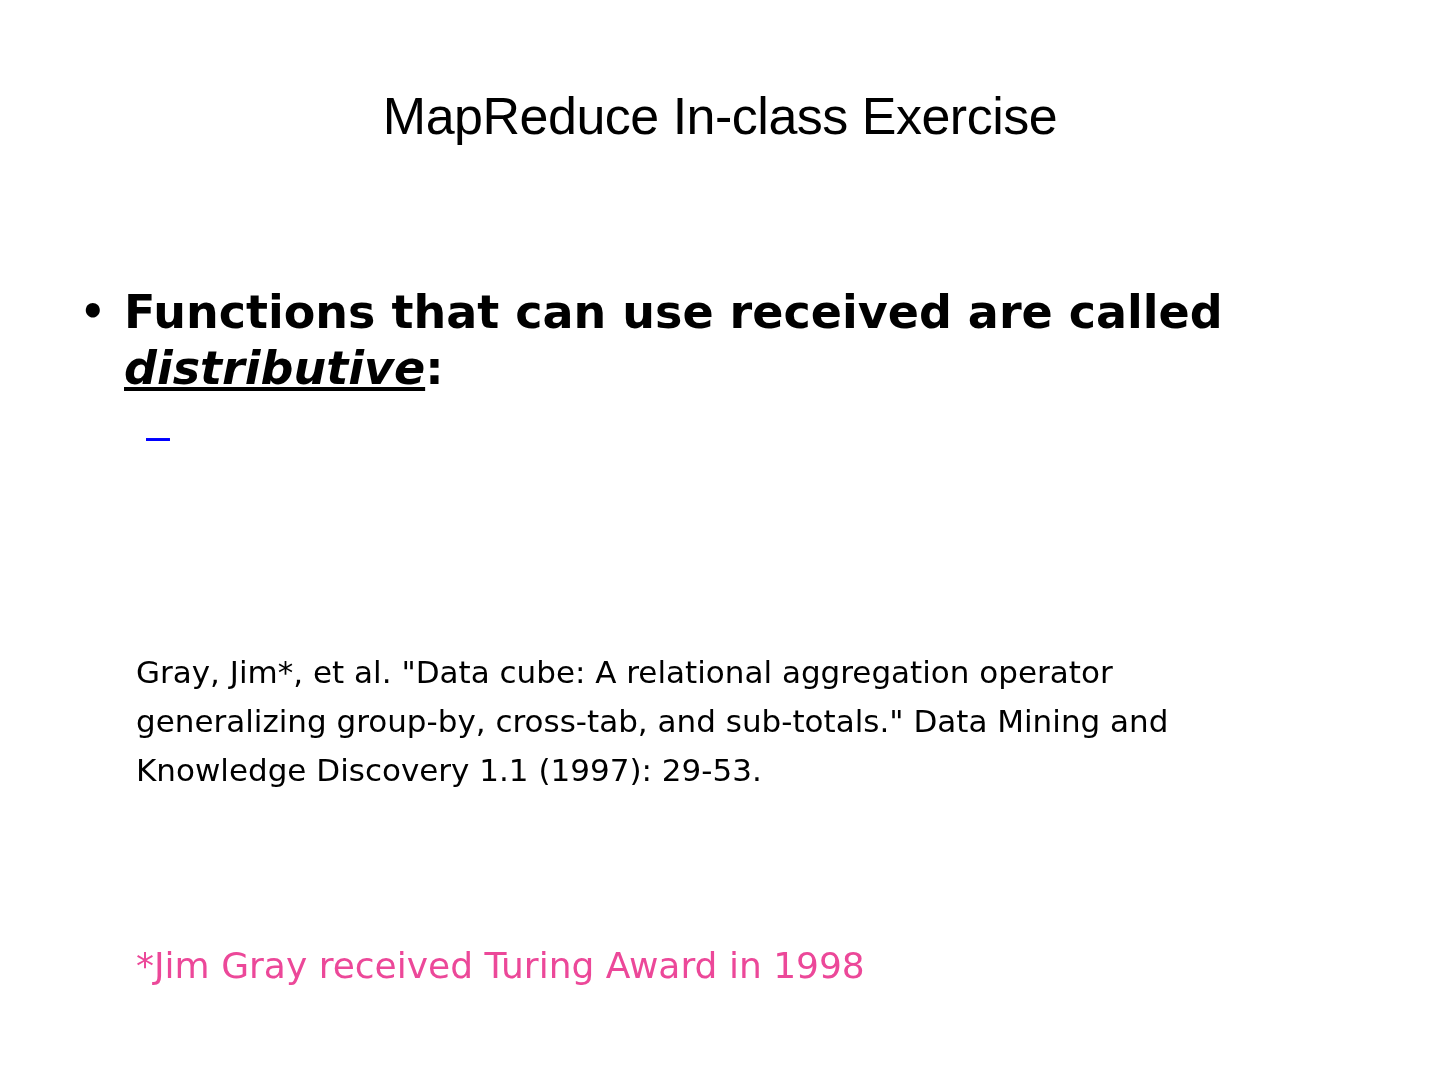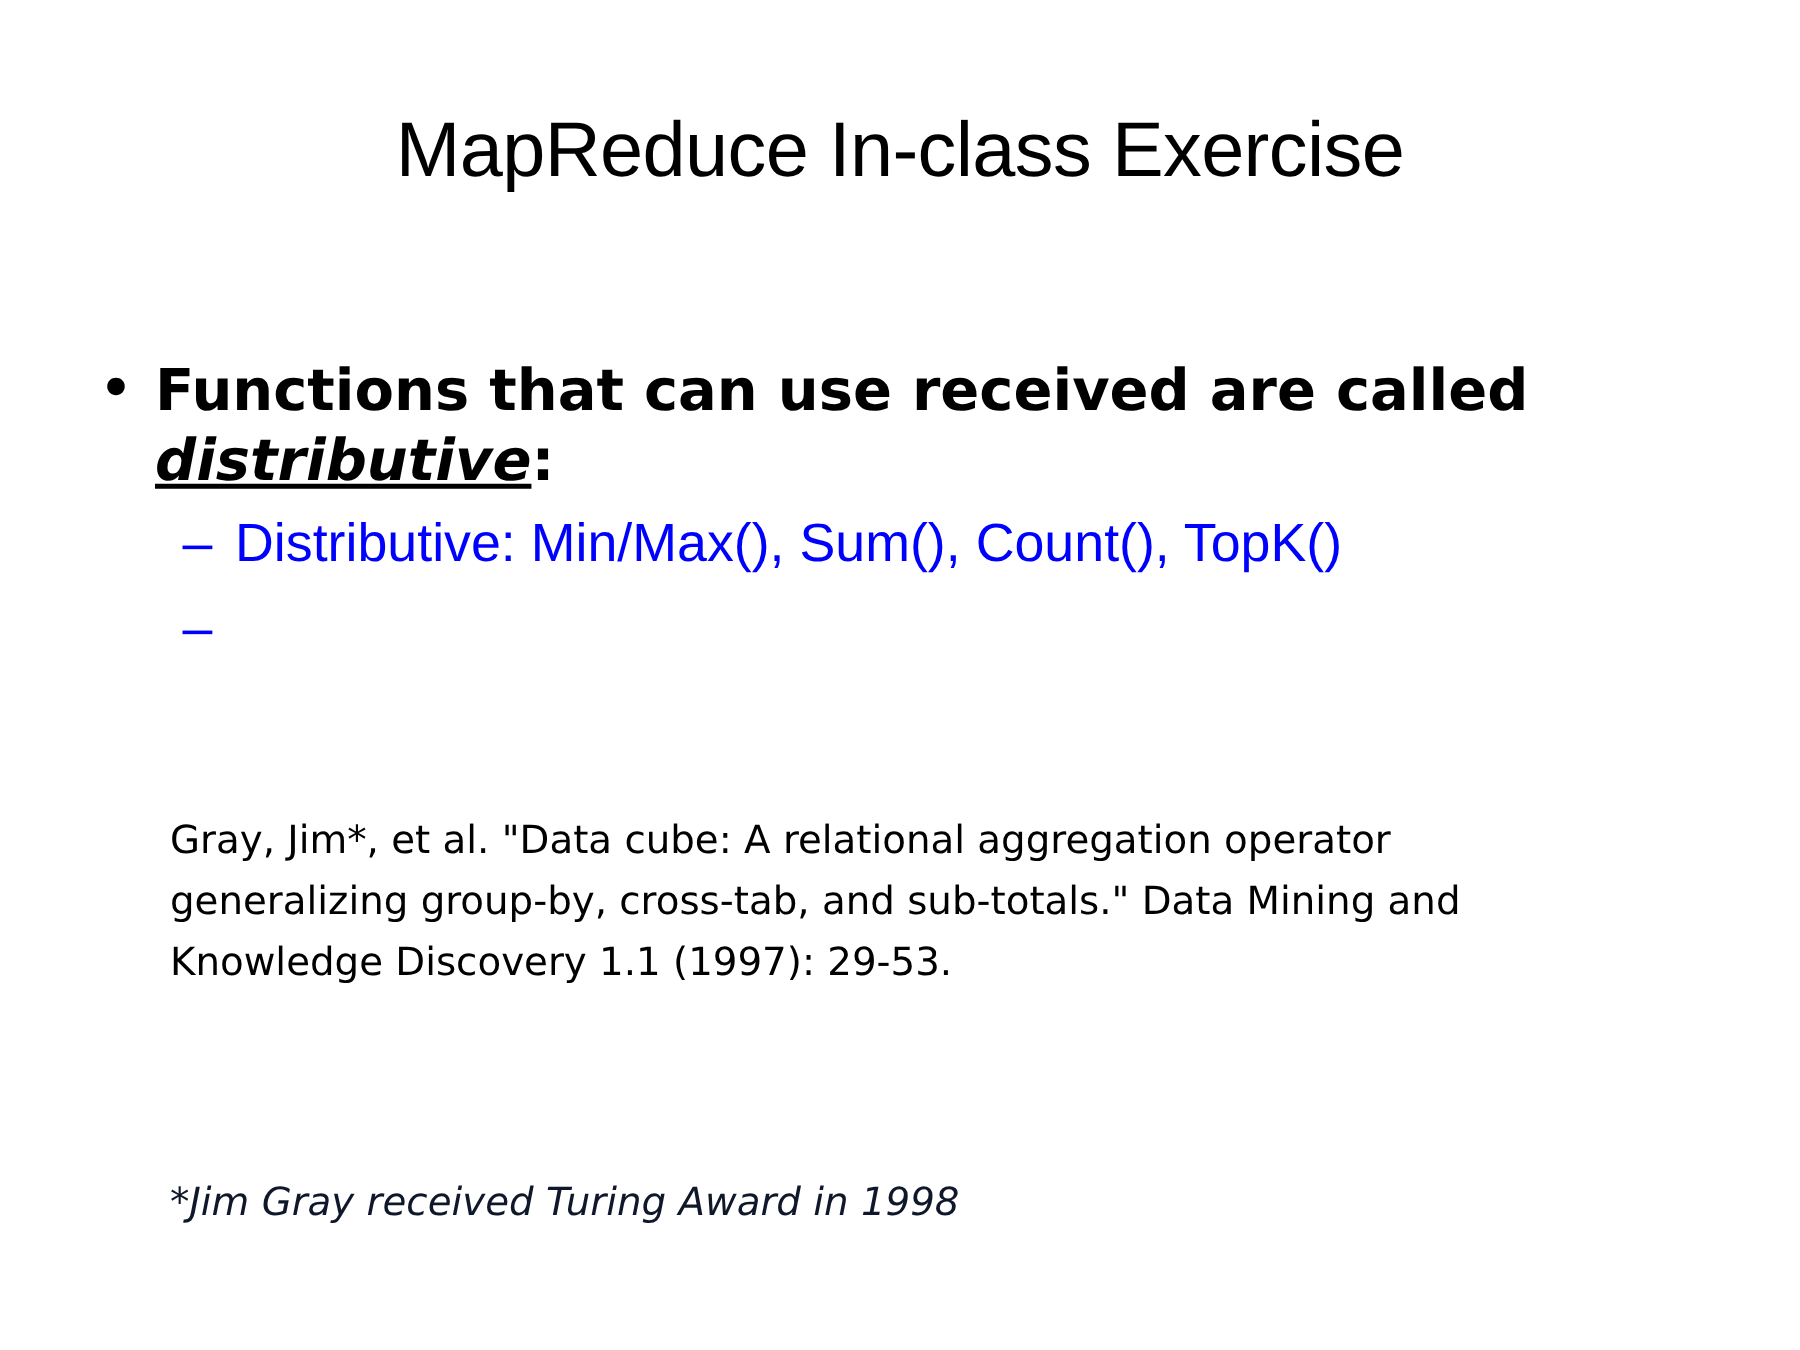--- a/index.html
+++ b/index.html
@@ -20,21 +20,21 @@
     height: 1080px;
     box-sizing: border-box;
   }
   .slide-title {
     position: absolute;
     top: 88px;
     left: 0;
     width: 1440px;
     text-align: center;
     font-family: "Liberation Sans", sans-serif;
-    font-size: 62px;
+    font-size: 52px;
     line-height: 1.08;
     font-weight: 400;
     color: #000000;
     letter-spacing: -0.5px;
   }
   .body-area {
     position: absolute;
     top: 284px;
     left: 62px;
     width: 1320px;
@@ -87,41 +87,40 @@
     font-size: 31px;
     line-height: 1.58;
     color: #000000;
   }
   .cite-note {
     position: absolute;
     top: 938px;
     left: 136px;
     width: 1070px;
     font-family: "DejaVu Sans", sans-serif;
-    font-size: 31px;
+    font-size: 36px;
     line-height: 1.58;
-    color: #0f172a;
-    font-style: italic;
+    color: #ec4899;
   }
 </style>
 </head>
 <body>
 
 <div class="slide">
 
   <div class="slide-title">MapReduce In-class Exercise</div>
 
   <div class="body-area">
 
     <div class="bullet-l1">
       <span class="dot">•</span><span>Functions that can use received are called </span><em>distributive</em><span>:</span>
     </div>
 
     <div class="bullet-l2">
-      <span class="dash">–</span><span>Distributive: Min/Max(), Sum(), Count(), TopK()</span>
+      <span class="dash">–</span>
     </div>
 
     <div class="bullet-l2">
       <span class="dash">–</span>
     </div>
 
   </div>
 
   <div class="cite-block">Gray, Jim*, et al. "Data cube: A relational aggregation operator generalizing group-by, cross-tab, and sub-totals." Data Mining and Knowledge Discovery 1.1 (1997): 29-53.</div>
 

